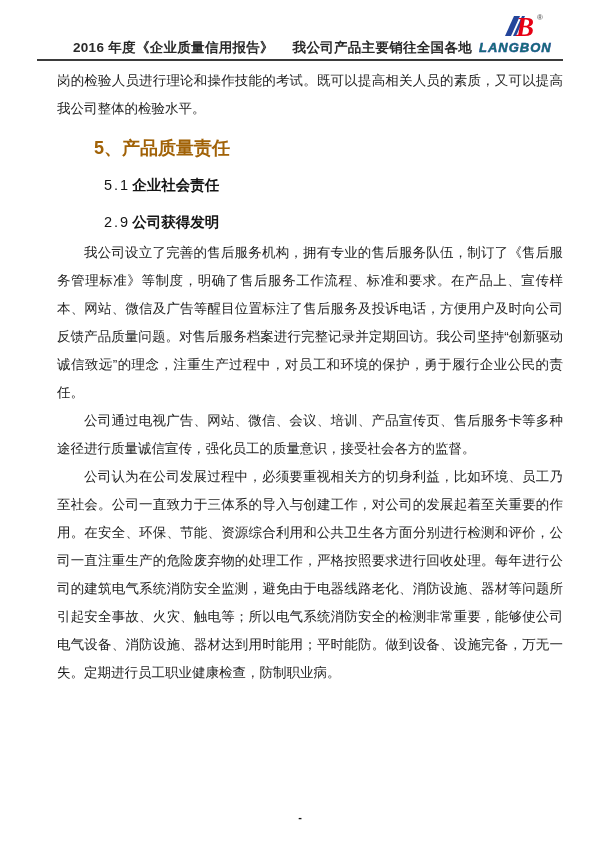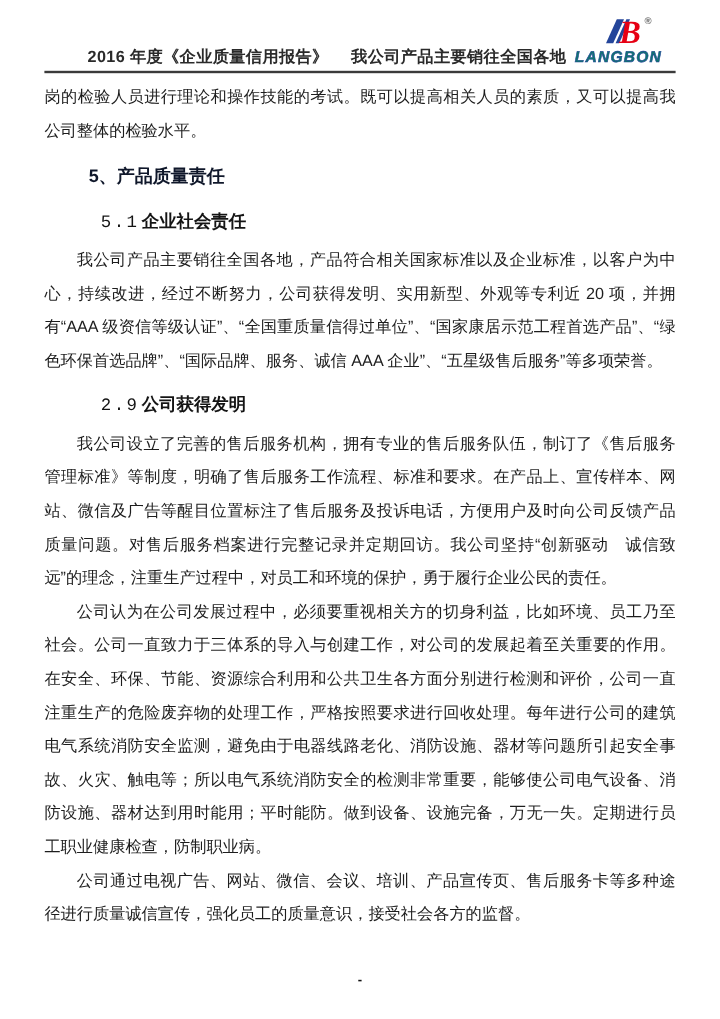--- a/index.html
+++ b/index.html
@@ -56,43 +56,44 @@
     bottom: 15px;
     left: 22px;
   }
 
   
   .content {
     padding: 0 37px;
     font-size: 13.5px;
     line-height: 28px;
     text-align: justify;
+    margin-left: 20px;
   }
   .para { margin: 0; text-indent: 2em; }
   .para-noindent { margin: 6px 0 0 0; text-indent: 0; }
 
   .chapter-title {
     margin: 11px 0 7px 0;
     padding-left: 37px;
-    font-size: 15px;
+    font-size: 18px;
     font-weight: bold;
-    color: #0f172a;
+    color: #a16207;
     text-indent: 0;
   }
 
   .section-head {
     margin: 9px 0 3px 0;
     padding-left: 47px;
     font-size: 14.5px;
     font-weight: bold;
     color: #141414;
     text-indent: 0;
   }
   .section-num {
-    font-family: Liberation Mono, monospace;
+    font-family: Liberation Sans, sans-serif;
     font-weight: normal;
     letter-spacing: 2px;
     margin-right: 2px;
   }
 
   
   .footer {
     position: absolute;
     bottom: 26px;
     left: 0;
@@ -129,33 +130,32 @@
   <div class="content">
 
     <p class="para-noindent">岗的检验人员进行理论和操作技能的考试。既可以提高相关人员的素质，又可以提高我公司整体的检验水平。</p>
 
     <div class="chapter-title">5、产品质量责任</div>
 
     <div class="section">
       <div class="section-head">
         <span class="section-num">5.1</span><span>企业社会责任</span>
       </div>
-      <p class="para">我公司产品主要销往全国各地，产品符合相关国家标准以及企业标准，以客户为中心，持续改进，经过不断努力，公司获得发明、实用新型、外观等专利近 20 项，并拥有“AAA 级资信等级认证”、“全国重质量信得过单位”、“国家康居示范工程首选产品”、“绿色环保首选品牌”、“国际品牌、服务、诚信 AAA 企业”、“五星级售后服务”等多项荣誉。</p>
     </div>
 
     <div class="section">
       <div class="section-head">
         <span class="section-num">2.9</span><span>公司获得发明</span>
       </div>
       <p class="para">我公司设立了完善的售后服务机构，拥有专业的售后服务队伍，制订了《售后服务管理标准》等制度，明确了售后服务工作流程、标准和要求。在产品上、宣传样本、网站、微信及广告等醒目位置标注了售后服务及投诉电话，方便用户及时向公司反馈产品质量问题。对售后服务档案进行完整记录并定期回访。我公司坚持“创新驱动　诚信致远”的理念，注重生产过程中，对员工和环境的保护，勇于履行企业公民的责任。</p>
     </div>
 
     <div class="section">
+      <p class="para">公司通过电视广告、网站、微信、会议、培训、产品宣传页、售后服务卡等多种途径进行质量诚信宣传，强化员工的质量意识，接受社会各方的监督。</p>
       <p class="para">公司认为在公司发展过程中，必须要重视相关方的切身利益，比如环境、员工乃至社会。公司一直致力于三体系的导入与创建工作，对公司的发展起着至关重要的作用。在安全、环保、节能、资源综合利用和公共卫生各方面分别进行检测和评价，公司一直注重生产的危险废弃物的处理工作，严格按照要求进行回收处理。每年进行公司的建筑电气系统消防安全监测，避免由于电器线路老化、消防设施、器材等问题所引起安全事故、火灾、触电等；所以电气系统消防安全的检测非常重要，能够使公司电气设备、消防设施、器材达到用时能用；平时能防。做到设备、设施完备，万无一失。定期进行员工职业健康检查，防制职业病。</p>
-      <p class="para">公司通过电视广告、网站、微信、会议、培训、产品宣传页、售后服务卡等多种途径进行质量诚信宣传，强化员工的质量意识，接受社会各方的监督。</p>
     </div>
 
   </div>
 
   <div class="footer">
     <span>-</span>
   </div>
 
 </div>
 

